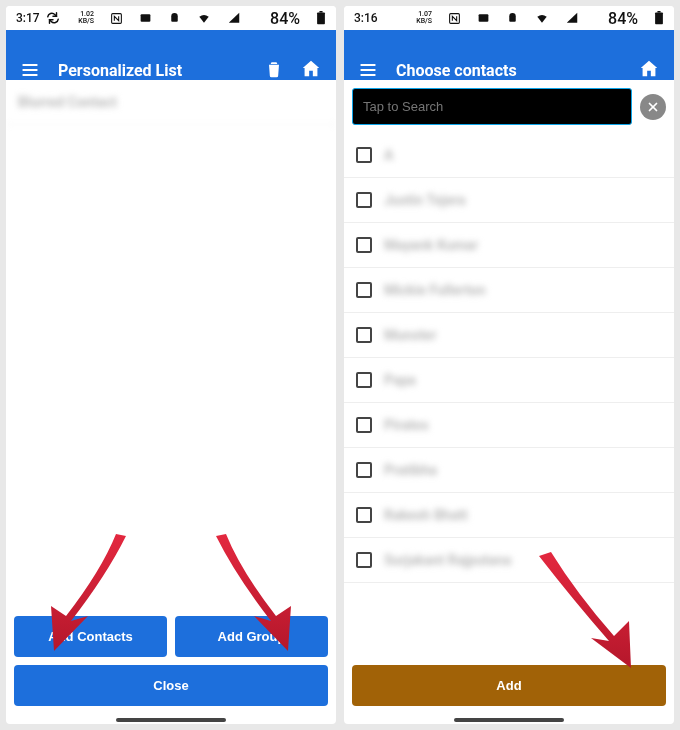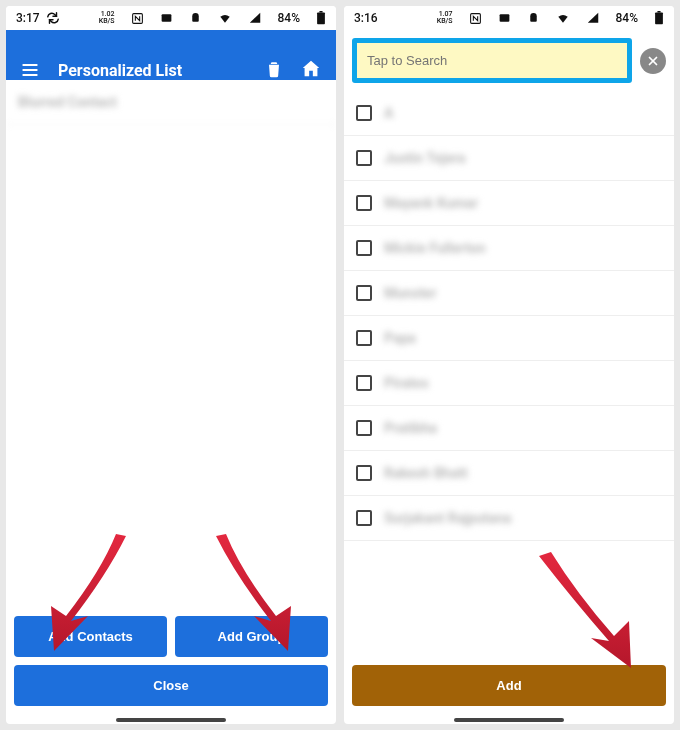--- a/index.html
+++ b/index.html
@@ -28,21 +28,21 @@
     display: flex;
     align-items: center;
     justify-content: space-between;
     padding: 0 10px;
     font-size: 12px;
     color: #111;
     font-weight: 500;
   }
   .status-left { display: flex; align-items: center; gap: 6px; }
   .status-right { display: flex; align-items: center; gap: 16px; font-size: 11px; }
-  .status-right .pct { font-size: 12px; }
+  .status-right .pct { font-size: 16px; margin-left: 13px; }
   .mini { font-size: 7px; line-height: 1; text-align: right; }
   .app-bar {
     height: 50px;
     display: flex;
     align-items: flex-end;
     justify-content: space-between;
     padding: 0 14px;
     color: #fff;
   }
   .app-bar-left { display: flex; align-items: center; gap: 18px; }
@@ -85,26 +85,26 @@
   }
   
   .search-row {
     display: flex;
     align-items: center;
     padding: 8px;
     gap: 8px;
   }
   .search-input {
     flex: 1;
-    border: 5px solid #0ea5e9;
+    border: 1px solid #0ea5e9;
     border-radius: 3px;
     padding: 10px 10px;
     font-size: 13px;
     color: #888;
-    background: #fef9c3;
+    background: #000000;
   }
   .close-circle {
     width: 26px; height: 26px;
     background: #888;
     border-radius: 50%;
     display: flex; align-items: center; justify-content: center;
     cursor: pointer;
   }
   .contact-list { flex: 1; overflow: hidden; }
   .contact-row {
@@ -279,20 +279,39 @@
       <span class="pct">84%</span>
       <span class="icon">
           <svg width="10" height="14" viewBox="0 0 12 18" fill="#111">
             <rect x="1" y="2" width="10" height="15" rx="1"></rect>
             <rect x="4" y="0" width="4" height="2"></rect>
           </svg>
         </span>
     </div>
   </div>
 
+  <div class="app-bar" style="background:#1d6fdc">
+    <div class="app-bar-left">
+      <span class="icon">
+        <svg width="20" height="20" viewBox="0 0 24 24" stroke="#fff" stroke-width="2.5" stroke-linecap="round">
+            <line x1="4" y1="6" x2="20" y2="6"></line>
+            <line x1="4" y1="12" x2="20" y2="12"></line>
+            <line x1="4" y1="18" x2="20" y2="18"></line>
+          </svg>
+      </span>
+      <span class="app-title">Choose contacts</span>
+    </div>
+    <div class="app-icons">
+      <span class="icon">
+        <svg width="22" height="22" viewBox="0 0 24 24" fill="#fff">
+            <path d="M12 3l9 8h-2v9h-5v-6h-4v6H5v-9H3l9-8z"></path>
+          </svg>
+      </span>
+    </div>
+  </div>
 
   <div class="search-row">
     <input class="search-input" placeholder="Tap to Search" style="">
     <div class="close-circle">
       <span class="icon">
         <svg width="14" height="14" viewBox="0 0 24 24" stroke="#fff" stroke-width="3" stroke-linecap="round">
             <line x1="6" y1="6" x2="18" y2="18"></line>
             <line x1="6" y1="18" x2="18" y2="6"></line>
           </svg>
       </span>

